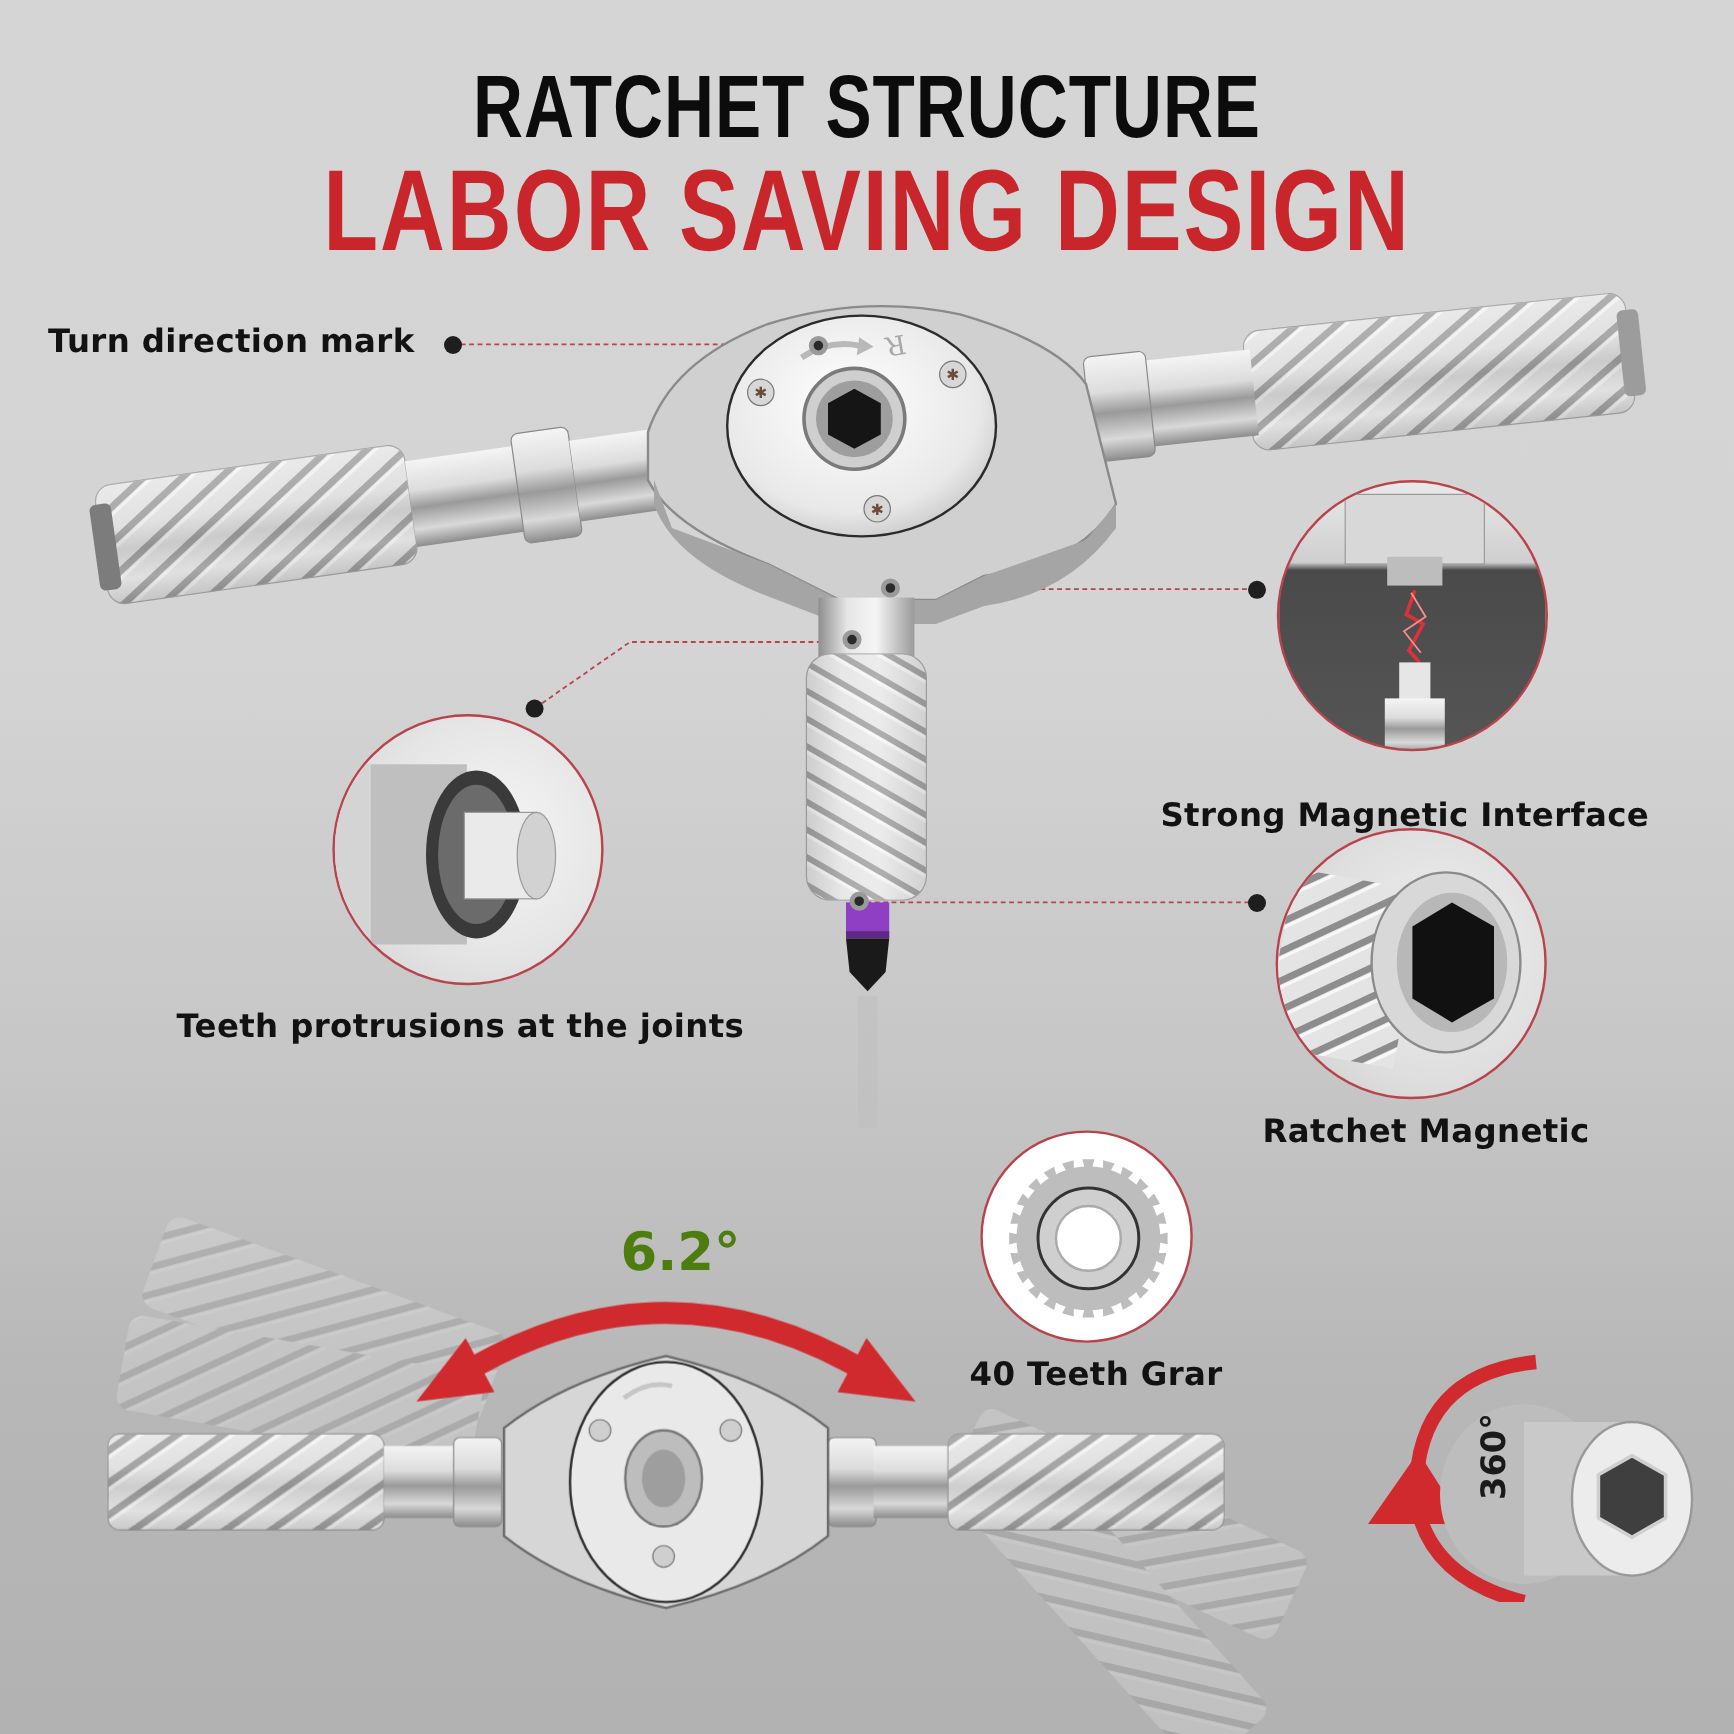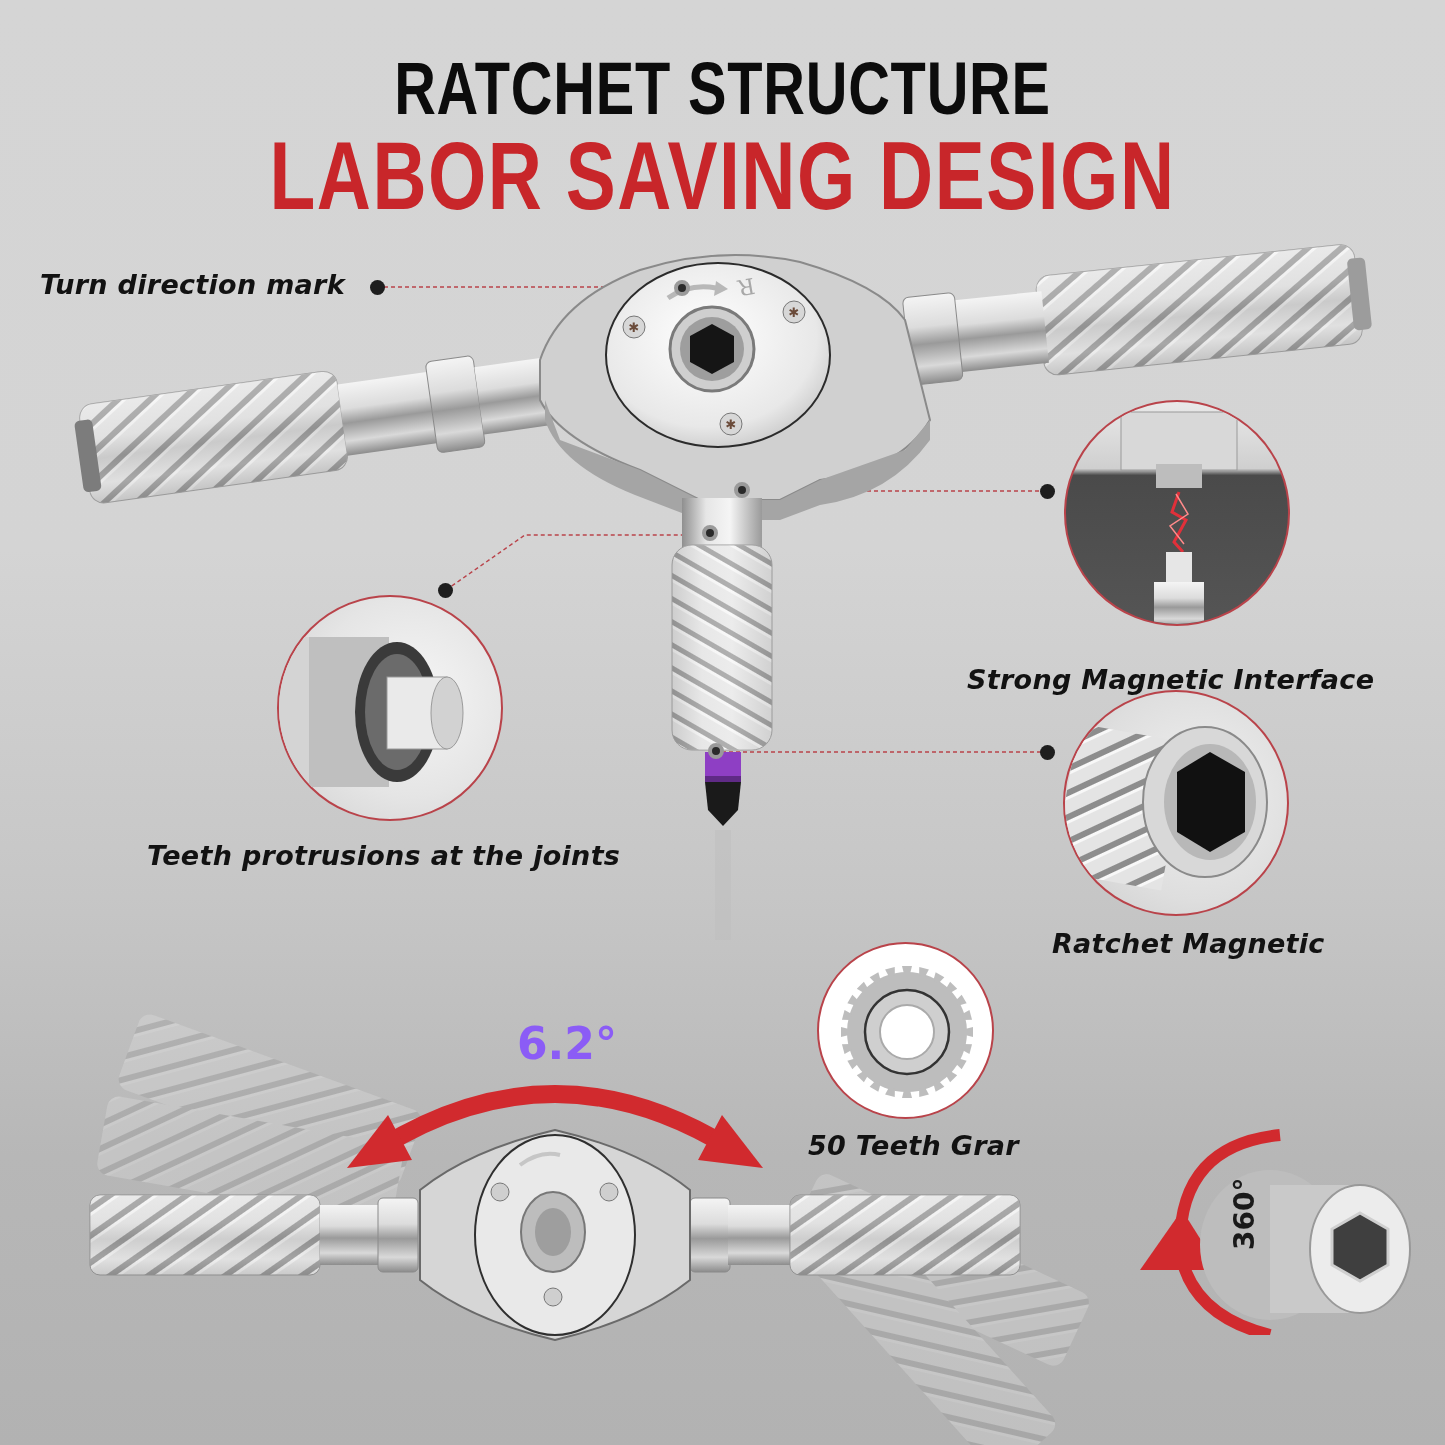--- a/index.html
+++ b/index.html
@@ -23,23 +23,23 @@
     left: 0; width: 1445px; top: 128px; text-align: center;
     font-family: "Liberation Sans", sans-serif; font-weight: 700;
     font-size: 96px; letter-spacing: 2px; color: #c8262a;
     transform: scaleX(0.78); transform-origin: center;
     line-height: 1;
   }
 
   
   .label {
     font-family: "DejaVu Sans", sans-serif; font-weight: 700;
-    font-size: 27px; color: #121212; white-space: nowrap; letter-spacing: 0.3px; font-style: italic;
-  }
-  .degree-label { font-size: 44px; font-weight: 700; color: #8b5cf6; }
+    font-size: 27px; color: #121212; white-space: nowrap; letter-spacing: 0.3px;
+  }
+  .degree-label { font-size: 44px; font-weight: 700; color: #4d7c0f; }
 
   
   .dot { width: 15px; height: 15px; border-radius: 50%; background: #1e1e1e; }
   .pin { width: 16px; height: 16px; border-radius: 50%; background: #2a2a2a; border: 4px solid #9a9a9a; }
 
   
   .detail {
     border-radius: 50%; border: 2px solid #b9434a; overflow: hidden;
   }
 </style>
@@ -146,21 +146,21 @@
 <div class="abs pin" style="left:734px;top:482px"></div>
 <div class="abs pin" style="left:702px;top:525px"></div>
 <div class="abs pin" style="left:708px;top:743px"></div>
 
 <span class="abs" style="left:738px;top:274px;font-family:'DejaVu Serif',serif;font-size:22px;color:#a8a8a8;transform:rotate(170deg)">R</span>
 
 <div class="abs label" style="left:40px;top:269px">Turn direction mark</div>
 <div class="abs label" style="left:967px;top:664px">Strong Magnetic Interface</div>
 <div class="abs label" style="left:147px;top:840px">Teeth protrusions at the joints</div>
 <div class="abs label" style="left:1052px;top:928px">Ratchet Magnetic</div>
-<div class="abs label" style="left:808px;top:1130px">50 Teeth Grar</div>
+<div class="abs label" style="left:808px;top:1130px">40 Teeth Grar</div>
 
 <div class="abs detail" style="left:1064px;top:400px;width:226px;height:226px;background:linear-gradient(180deg,#e9e9e9 0%,#cfcfcf 30%,#4a4a4a 33%,#555 100%);">
   <svg width="226" height="226">
     <rect x="55" y="10" width="116" height="58" fill="#d8d8d8" stroke="#9a9a9a"></rect>
     <rect x="90" y="62" width="46" height="24" fill="#bdbdbd"></rect>
     <path d="M113 90 L106 110 L120 118 L108 140 L117 150" stroke="#e0303a" stroke-width="3" fill="none"></path>
     <path d="M110 92 L122 112 L104 124 L118 142" stroke="#ff8a8a" stroke-width="1.5" fill="none"></path>
     <rect x="100" y="150" width="26" height="34" fill="#e6e6e6"></rect>
     <rect x="88" y="180" width="50" height="46" fill="url(#chrome)"></rect>
   </svg>

